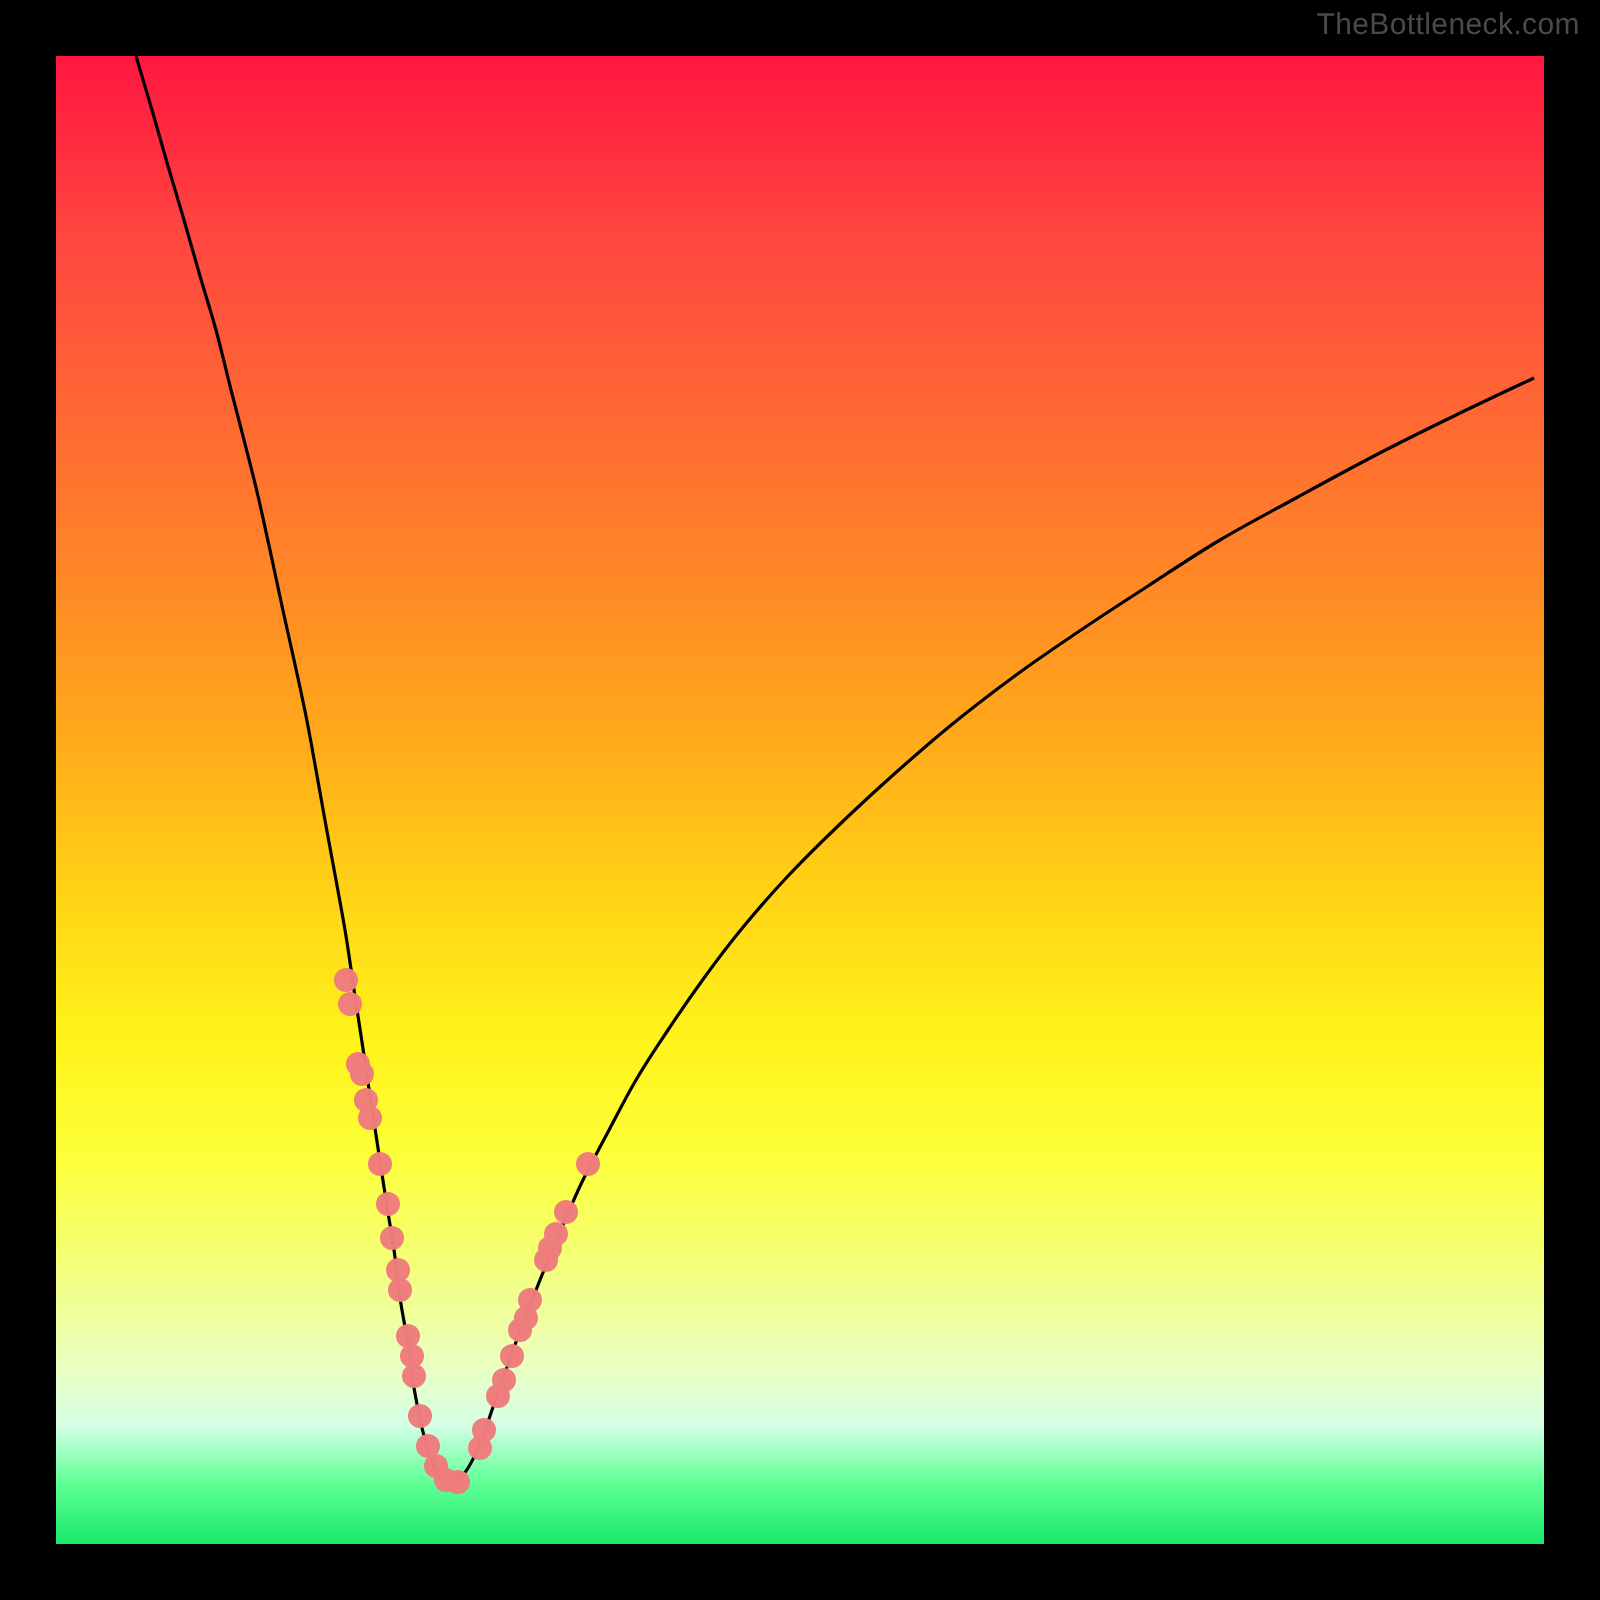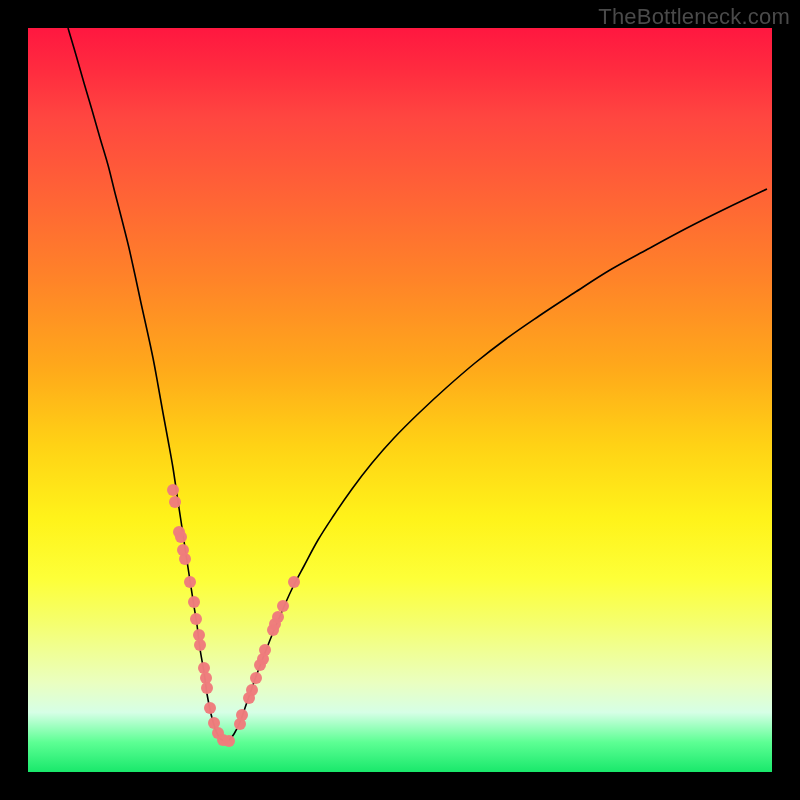--- a/index.html
+++ b/index.html
@@ -13,21 +13,21 @@
  #ff8428 34%,
  #ffaa1a 46%,
  #ffd215 56%,
  #fff31a 66%,
  #fdff38 74%,
  #f5ff6e 80%,
  #eaffc0 88%,
  #d6ffe6 92%,
  #5dff94 96%,
  #19e86b 100%)}
-.watermark{position:absolute;top:4px;right:10px;color:#4a4a4a;font-size:22px;font-weight:400;letter-spacing:0.2px;pointer-events:none}
+.watermark{position:absolute;top:4px;right:10px;color:#4a4a4a;font-size:15px;font-weight:400;letter-spacing:0.2px;pointer-events:none}
 svg{position:absolute;inset:0;pointer-events:none}
 .curve{fill:none;stroke:#000;stroke-width:1.6}
 .dot{fill:#ef7c7c;opacity:.98}
 </style>
 </head>
 <body>
 <div class="root">
   <div class="frame">
     <div class="plot"></div>
     <a class="watermark">TheBottleneck.com</a>

